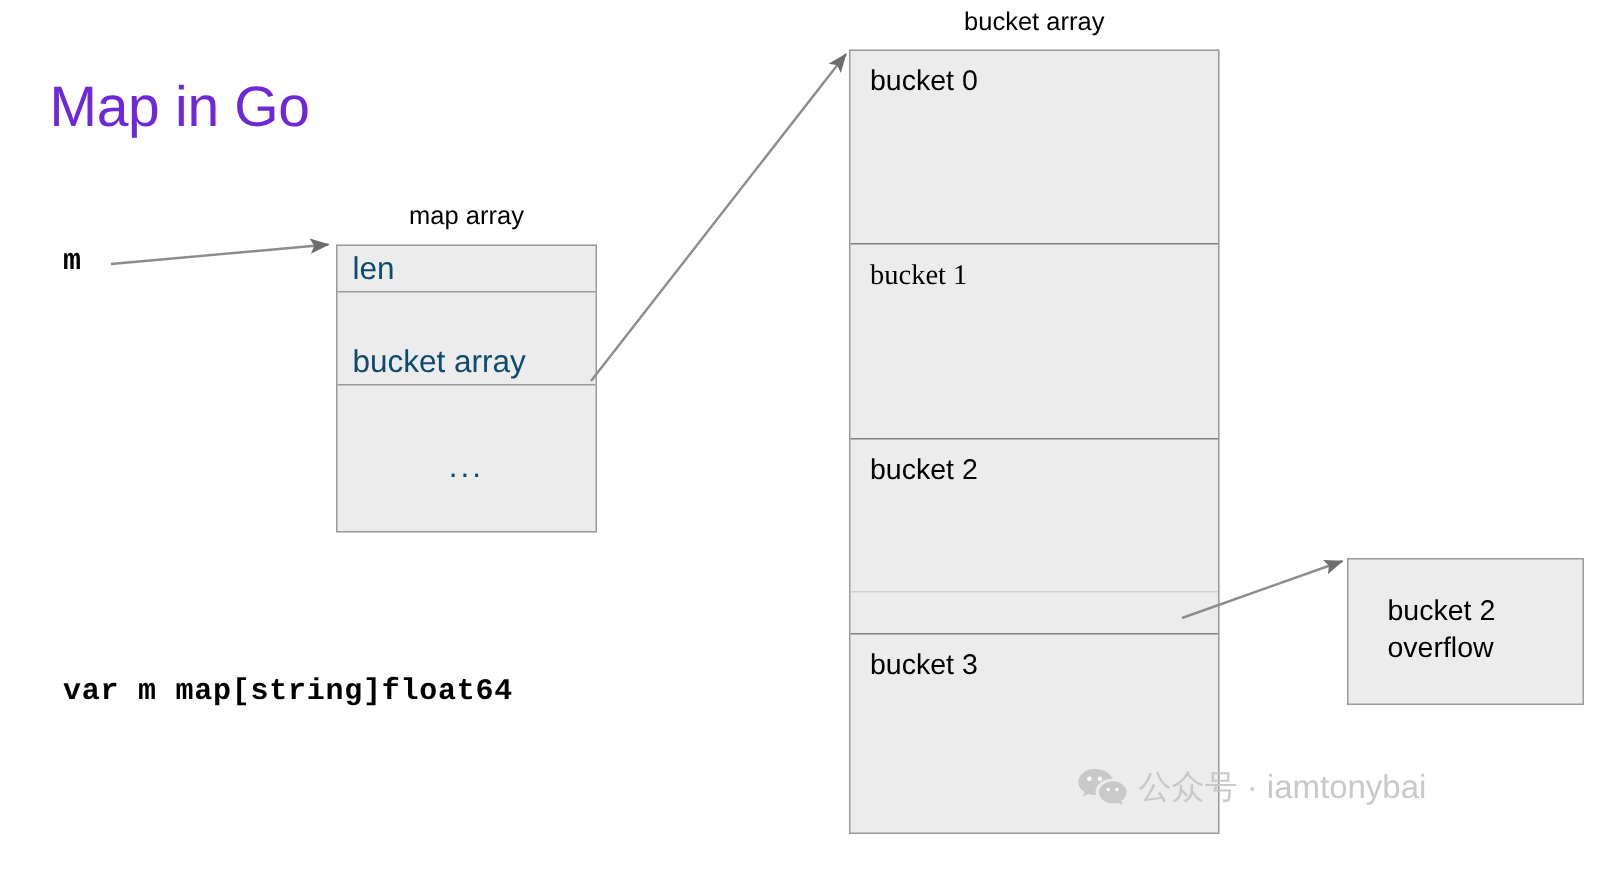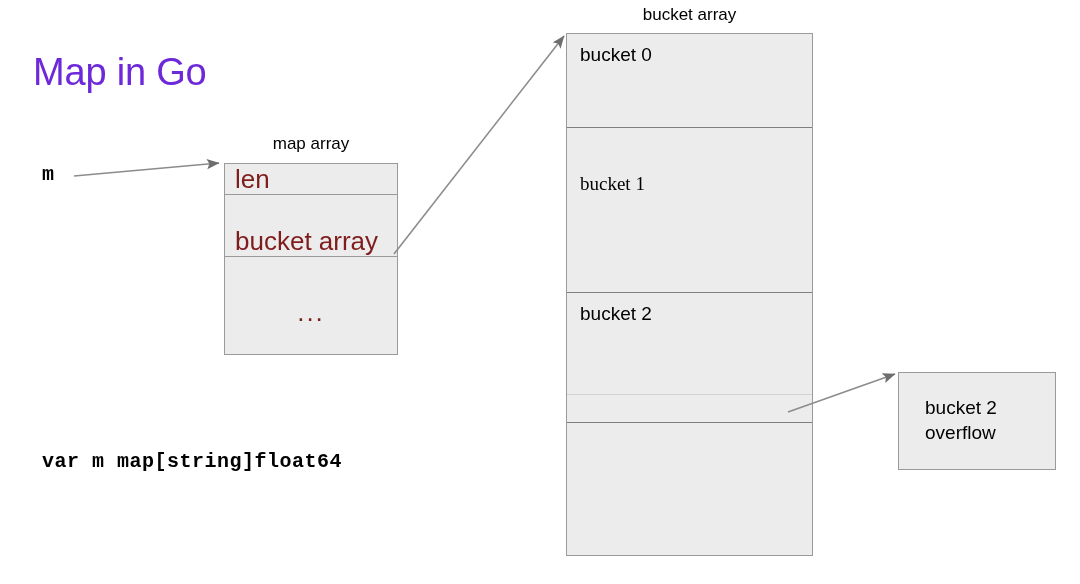--- a/index.html
+++ b/index.html
@@ -73,24 +73,24 @@
     border: 1px solid #9a9a9a;
     background: #ececec;
     box-sizing: border-box;
   }
   .mh-row {
     position: absolute;
     left: 0;
     width: 100%;
     box-sizing: border-box;
     border-bottom: 1px solid #9a9a9a;
-    font-size: 26px;
+    font-size: 21px;
     line-height: 31px;
     padding-left: 10px;
-    color: #7f1d1d;
+    color: #0c4a6e;
     white-space: nowrap;
   }
   .mh-row.last {
     border-bottom: none;
     text-align: center;
     padding-left: 0;
     letter-spacing: 2px;
   }
 
   
@@ -190,29 +190,32 @@
 
   <div class="map-header">
     <div class="mh-row" style="top:0px;   height:31px;">len</div>
     <div class="mh-row" style="top:62px;  height:31px;">bucket array</div>
     <div class="mh-row last" style="top:124px; height:66px; line-height:48px;">...</div>
   </div>
 
   <div class="caption" style="left:566px; top:5px; width:247px;">bucket array</div>
 
   <div class="bucket-array">
-    <div class="bucket" style="top:0px;   height:94px;">
+    <div class="bucket" style="top:0px;   height:129px;">
       <span class="bucket-label">bucket 0</span>
     </div>
     <div class="bucket" style="top:129px; height:130px;font-family:Liberation Serif, serif;">
       <span class="bucket-label">bucket 1</span>
     </div>
     <div class="bucket" style="top:259px; height:130px;">
       <span class="bucket-label">bucket 2</span>
       <div class="overflow-slot" style="top:101px; height:29px;"></div>
+    </div>
+    <div class="bucket last" style="top:389px; height:132px;">
+      <span class="bucket-label">bucket 3</span>
     </div>
   </div>
 
   <div class="overflow-box">
     <div class="overflow-text">
       <div>bucket 2</div>
       <div>overflow</div>
     </div>
   </div>
 
@@ -220,14 +223,25 @@
     <defs>
       <marker id="ah" markerWidth="9" markerHeight="9" refX="7.6" refY="3.2" orient="auto" markerUnits="strokeWidth">
         <path d="M0,0 L8,3.2 L0,6.4 L1.6,3.2 z" fill="#6e6e6e"></path>
       </marker>
     </defs>
     <line x1="74" y1="176" x2="219" y2="163" stroke="#8c8c8c" stroke-width="1.6" marker-end="url(#ah)"></line>
     <line x1="394" y1="254" x2="564" y2="36" stroke="#8c8c8c" stroke-width="1.6" marker-end="url(#ah)"></line>
     <line x1="788" y1="412" x2="895" y2="374" stroke="#8c8c8c" stroke-width="1.6" marker-end="url(#ah)"></line>
   </svg>
 
+  <div class="watermark">
+    <svg class="wm-icon" width="34" height="28" viewBox="0 0 34 28" xmlns="http://www.w3.org/2000/svg">
+      <path d="M11.8 1.6C5.7 1.6 0.9 5.6 0.9 10.4c0 2.7 1.6 5.1 4.1 6.7l-1 3.1 3.6-1.8c1.3 0.4 2.7 0.6 4.2 0.6 0.3 0 0.6 0 0.9 0-0.2-0.7-0.3-1.4-0.3-2.1 0-4.7 4.6-8.5 10.3-8.5 0.4 0 0.8 0 1.1 0.1C22.9 4.8 17.9 1.6 11.8 1.6z" fill="#c9c9c9"></path>
+      <circle cx="8.2" cy="8.1" r="1.5" fill="#ffffff"></circle>
+      <circle cx="15.3" cy="8.1" r="1.5" fill="#ffffff"></circle>
+      <path d="M33.1 17.2c0-4.1-4.1-7.4-9.2-7.4s-9.2 3.3-9.2 7.4 4.1 7.4 9.2 7.4c1.2 0 2.4-0.2 3.4-0.5l3.1 1.6-0.9-2.7C31.6 21.5 33.1 19.5 33.1 17.2z" fill="#c9c9c9"></path>
+      <circle cx="20.8" cy="15.4" r="1.2" fill="#ffffff"></circle>
+      <circle cx="26.6" cy="15.4" r="1.2" fill="#ffffff"></circle>
+    </svg>
+    <span class="wm-text">公众号 · iamtonybai</span>
+  </div>
 
 </div>
 
 </body></html>

